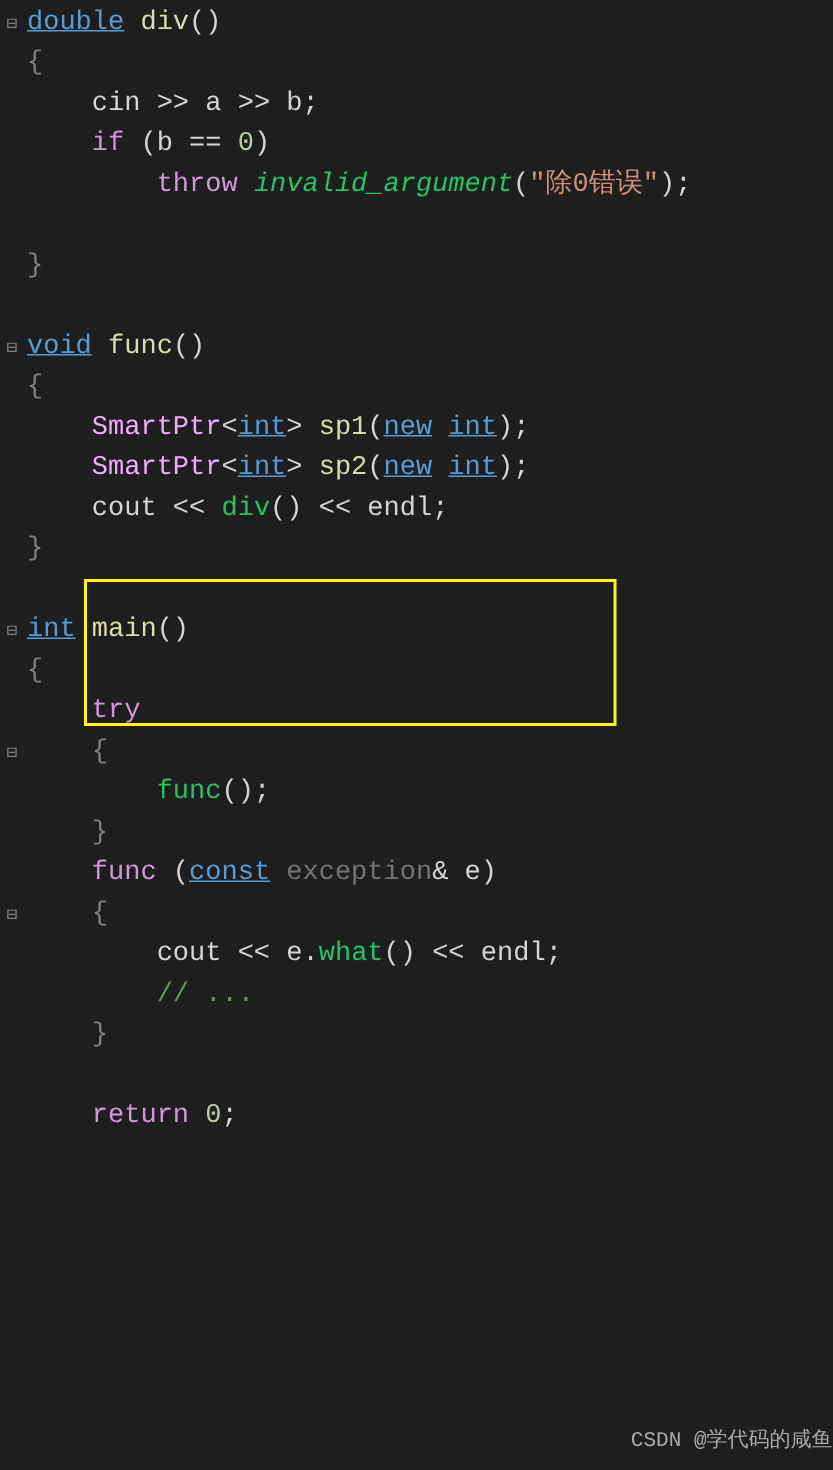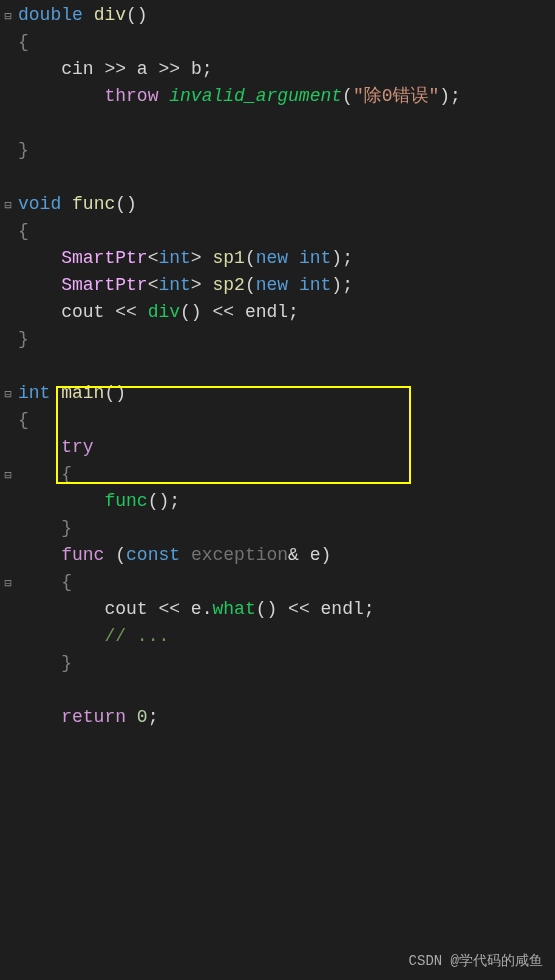--- a/index.html
+++ b/index.html
@@ -37,21 +37,21 @@
       color: #808080;
       font-size: 12px;
       display: inline-block;
       cursor: pointer;
     }
     .content {
       white-space: pre;
       padding-left: 4px;
       position: relative;
     }
-    .kw-type { color: #569cd6; }
+    .kw-type { color: #569cd6; text-decoration: underline; }
     .kw-keyword { color: #d197d9; }
     .fn-name { color: #dcdcaa; }
     .fn-call { color: #22c55e; }
     .var { color: #d4d4d4; }
     .operator { color: #d4d4d4; }
     .paren { color: #d4d4d4; }
     .brace { color: #808080; }
     .string { color: #ce9178; }
     .number { color: #b5cea8; }
     .class-name { color: #f0abfc; }
@@ -65,21 +65,21 @@
       border: 2px solid #ffff00;
       left: 56px;
       top: 386px;
       width: 355px;
       height: 98px;
       pointer-events: none;
     }
     .watermark {
       position: absolute;
       bottom: 8px;
-      right: 12px;
+      right: 0;
       color: #aaa;
       font-size: 14px;
       margin-left: 44px;
     }
   </style>
 </head>
 <body>
 
 <div class="editor">
 
@@ -92,20 +92,24 @@
       <span class="gutter"></span>
       <span class="content"><span class="brace">{</span></span>
     </div>
 
 
 <div class="line">
       <span class="gutter"></span>
       <span class="content">    <span class="stream">cin</span><span class="operator"> &gt;&gt; </span><span class="var">a</span><span class="operator"> &gt;&gt; </span><span class="var">b</span><span class="punctuation">;</span></span>
     </div>
 
+<div class="line">
+      <span class="gutter"></span>
+      <span class="content">    <span class="kw-keyword">if</span><span class="paren"> (</span><span class="var">b</span><span class="operator"> == </span><span class="number">0</span><span class="paren">)</span></span>
+    </div>
 
 <div class="line">
       <span class="gutter"></span>
       <span class="content">        <span class="kw-keyword">throw</span><span> </span><span class="fn-call" style="font-style:italic">invalid_argument</span><span class="paren">(</span><span class="string">"除0错误"</span><span class="paren">)</span><span class="punctuation">;</span></span>
     </div>
 
 <div class="line">
       <span class="gutter"></span>
       <span class="content"> </span>
     </div>

